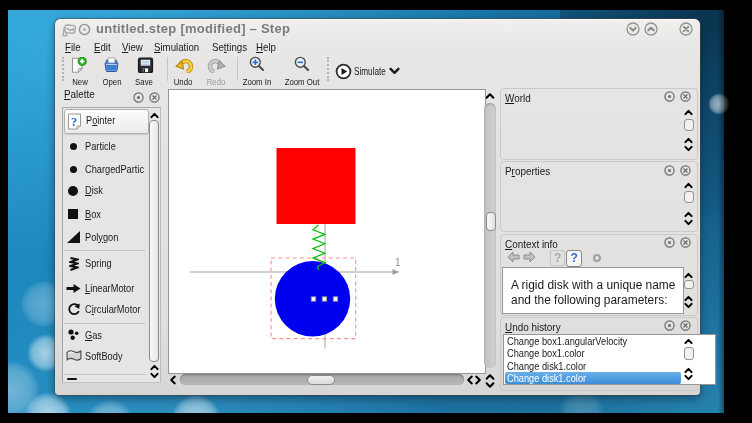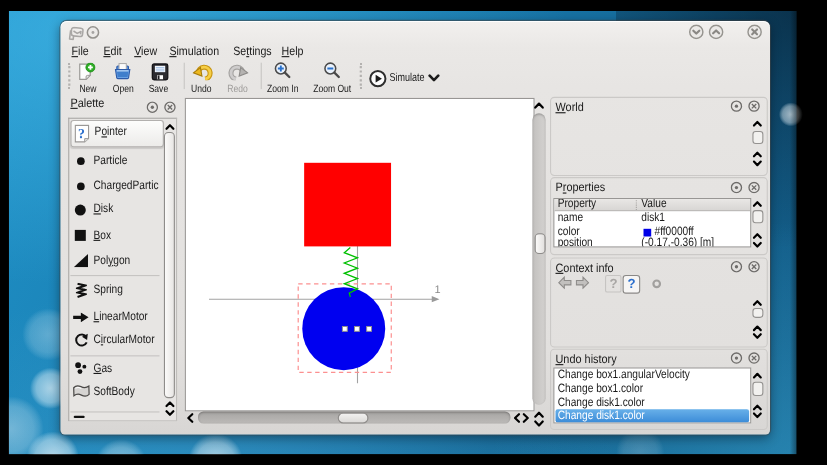--- a/index.html
+++ b/index.html
@@ -57,20 +57,21 @@
       <g fill="none" stroke="#a9a7a5" stroke-width="1.4" stroke-linejoin="round">
         <path d="M2.2 3.5 L1.2 11.5 L4.5 11.8 L5 8"></path>
         <path d="M3 3 C3 1.6 4.2 1 5.5 1 L11.5 1.6 C13 1.8 13.6 2.6 13.4 4 L13 7.4 C12.8 8.8 11.8 9.3 10.5 9.2 L4.8 8.6 C3.4 8.4 2.8 7.6 2.9 6.2 Z"></path>
         <path d="M4.8 4.2 L8.2 6.4 L11.6 4.6 L11.2 7.2"></path>
       </g>
     </svg>
     <svg class="abs" style="left:23px;top:4px;" width="13" height="13" viewBox="0 0 13 13">
       <circle cx="6.5" cy="6.5" r="5.1" fill="#eceae8" stroke="#94928e" stroke-width="1.4"></circle>
       <circle cx="6.5" cy="6.5" r="1.3" fill="#a6a4a2"></circle>
     </svg>
+    <div class="txt" style="left:41px;top:2px;font-size:13px;font-weight:bold;color:#7c7c7c;letter-spacing:0.25px;">untitled.step [modified] – Step</div>
     <svg class="abs" style="left:571px;top:3px;" width="67" height="14" viewBox="0 0 67 14">
       <g>
         <circle cx="7" cy="7" r="6" fill="#ebe9e7" stroke="#96948f" stroke-width="1.3"></circle>
         <path d="M4.3 5.9 L7 8.5 L9.7 5.9" fill="none" stroke="#8a8884" stroke-width="2" stroke-linecap="round" stroke-linejoin="round"></path>
         <circle cx="25" cy="7" r="6" fill="#ebe9e7" stroke="#96948f" stroke-width="1.3"></circle>
         <path d="M22.3 8.3 L25 5.7 L27.7 8.3" fill="none" stroke="#8a8884" stroke-width="2" stroke-linecap="round" stroke-linejoin="round"></path>
         <circle cx="60" cy="7" r="6" fill="#ebe9e7" stroke="#96948f" stroke-width="1.3"></circle>
         <path d="M57.8 4.8 L62.2 9.2 M62.2 4.8 L57.8 9.2" fill="none" stroke="#8a8884" stroke-width="1.9" stroke-linecap="round"></path>
       </g>
     </svg>
@@ -279,33 +280,20 @@
     </svg>
 
     <div class="abs" style="left:445px;top:142px;width:196px;height:69px;border:1px solid #cbc9c7;border-radius:4px;"></div>
     <div class="txt c90" style="left:449.5px;top:146px;font-size:11px;">P<u>r</u>operties</div>
     <svg class="abs" style="left:609px;top:145.5px;" width="27" height="11" viewBox="0 0 27 11">
       <circle cx="5.5" cy="5.5" r="4.6" fill="none" stroke="#6e6c6a" stroke-width="1.2"></circle>
       <circle cx="5.5" cy="5.5" r="1.5" fill="#6e6c6a"></circle>
       <circle cx="21.5" cy="5.5" r="4.6" fill="none" stroke="#6e6c6a" stroke-width="1.2"></circle>
       <path d="M19.5 3.5 L23.5 7.5 M23.5 3.5 L19.5 7.5" stroke="#6e6c6a" stroke-width="1.2"></path>
     </svg>
-    <div class="abs" style="left:448px;top:160.8px;width:177.5px;height:43.2px;background:#fff;border:1px solid #989694;overflow:hidden;">
-      <div class="abs" style="left:0;top:0;width:178px;height:10.5px;background:linear-gradient(180deg,#e9e7e5,#d8d6d4);border-bottom:1px solid #b6b4b2;"></div>
-      <div class="abs" style="left:73.8px;top:1px;height:9px;border-left:1px dotted #a8a6a4;"></div>
-      <div class="txt c84" style="left:2.5px;top:-1.5px;font-size:11px;line-height:13px;">Property</div>
-      <div class="txt c84" style="left:78.7px;top:-1.5px;font-size:11px;line-height:13px;">Value</div>
-      <div class="txt c84" style="left:2.5px;top:11.2px;font-size:11px;line-height:13px;">name</div>
-      <div class="txt c84" style="left:78.7px;top:11.2px;font-size:11px;line-height:13px;">disk1</div>
-      <div class="txt c84" style="left:2.5px;top:24.2px;font-size:11px;line-height:13px;">color</div>
-      <div class="abs" style="left:80.6px;top:27.5px;width:7px;height:7px;background:#0000e8;"></div>
-      <div class="txt c84" style="left:91px;top:24.2px;font-size:11px;line-height:13px;">#ff0000ff</div>
-      <div class="txt c84" style="left:2.5px;top:34.7px;font-size:11px;line-height:13px;">position</div>
-      <div class="txt c84" style="left:78.7px;top:34.7px;font-size:11px;line-height:13px;">(-0.17,-0.36) [m]</div>
-    </div>
     <svg class="abs" style="left:629px;top:162.5px;" width="9" height="7" viewBox="0 0 9 7">
         <path d="M1.4 5.1 L4.5 1.9 L7.6 5.1" fill="none" stroke="#000" stroke-width="2" stroke-linecap="round" stroke-linejoin="round"></path>
     </svg>
     <div class="abs" style="left:628.5px;top:172.4px;width:10px;height:12px;background:#f2f1ef;border:1.6px solid #949290;border-radius:3px;box-sizing:border-box;"></div>
     <svg class="abs" style="left:629px;top:191.5px;" width="9" height="7" viewBox="0 0 9 7">
         <path d="M1.4 5.1 L4.5 1.9 L7.6 5.1" fill="none" stroke="#000" stroke-width="2" stroke-linecap="round" stroke-linejoin="round"></path>
     </svg>
     <svg class="abs" style="left:629px;top:199.5px;" width="9" height="7" viewBox="0 0 9 7">
         <path d="M1.4 1.9 L4.5 5.1 L7.6 1.9" fill="none" stroke="#000" stroke-width="2" stroke-linecap="round" stroke-linejoin="round"></path>
     </svg>
@@ -322,40 +310,43 @@
       <path d="M6 1 L1 6 L6 11 L6 8 L12 8 L12 4 L6 4 Z" fill="#c2c0be" stroke="#8e8c8a" stroke-width="1"></path>
     </svg>
     <svg class="abs" style="left:468px;top:231.5px;" width="13" height="12" viewBox="0 0 13 12">
       <path d="M7 1 L12 6 L7 11 L7 8 L1 8 L1 4 L7 4 Z" fill="#c2c0be" stroke="#8e8c8a" stroke-width="1"></path>
     </svg>
     <div class="txt" style="left:495px;top:231px;font-size:12px;font-weight:bold;color:#a8a6a4;border:1px solid #c6c4c2;border-radius:2px;padding:0 3px;">?</div>
     <div class="txt" style="left:511px;top:230.5px;font-size:12px;font-weight:bold;color:#2a6ecc;border:1px solid #8a8886;border-radius:3px;background:#f6f5f4;padding:0.5px 3.5px;">?</div>
     <svg class="abs" style="left:537px;top:234px;" width="10" height="10" viewBox="0 0 10 10">
       <circle cx="5" cy="5" r="3" fill="none" stroke="#a2a09e" stroke-width="2"></circle>
     </svg>
+    <div class="abs" style="left:446.8px;top:247.8px;width:180.2px;height:45px;background:#fff;border:1px solid #989694;overflow:hidden;">
+      <div class="txt" style="left:8px;top:10px;font-size:12.3px;line-height:15px;transform:scaleX(0.97);transform-origin:0 50%;">A rigid disk with a unique name<br>and the following parameters:</div>
+    </div>
     <svg class="abs" style="left:629px;top:252.5px;" width="9" height="7" viewBox="0 0 9 7">
         <path d="M1.4 5.1 L4.5 1.9 L7.6 5.1" fill="none" stroke="#000" stroke-width="2" stroke-linecap="round" stroke-linejoin="round"></path>
     </svg>
     <div class="abs" style="left:628.5px;top:261px;width:10px;height:9px;background:#f2f1ef;border:1.6px solid #949290;border-radius:3px;box-sizing:border-box;"></div>
     <svg class="abs" style="left:629px;top:275.5px;" width="9" height="7" viewBox="0 0 9 7">
         <path d="M1.4 5.1 L4.5 1.9 L7.6 5.1" fill="none" stroke="#000" stroke-width="2" stroke-linecap="round" stroke-linejoin="round"></path>
     </svg>
     <svg class="abs" style="left:629px;top:283px;" width="9" height="7" viewBox="0 0 9 7">
         <path d="M1.4 1.9 L4.5 5.1 L7.6 1.9" fill="none" stroke="#000" stroke-width="2" stroke-linecap="round" stroke-linejoin="round"></path>
     </svg>
 
     <div class="abs" style="left:445px;top:297.5px;width:196px;height:72px;border:1px solid #cbc9c7;border-radius:4px;"></div>
     <div class="txt c90" style="left:449.5px;top:301.5px;font-size:11px;"><u>U</u>ndo history</div>
     <svg class="abs" style="left:609px;top:301px;" width="27" height="11" viewBox="0 0 27 11">
       <circle cx="5.5" cy="5.5" r="4.6" fill="none" stroke="#6e6c6a" stroke-width="1.2"></circle>
       <circle cx="5.5" cy="5.5" r="1.5" fill="#6e6c6a"></circle>
       <circle cx="21.5" cy="5.5" r="4.6" fill="none" stroke="#6e6c6a" stroke-width="1.2"></circle>
       <path d="M19.5 3.5 L23.5 7.5 M23.5 3.5 L19.5 7.5" stroke="#6e6c6a" stroke-width="1.2"></path>
     </svg>
-    <div class="abs" style="left:448px;top:314.6px;width:177.5px;height:49.4px;background:#fff;border:1px solid #989694;overflow:hidden;">
+    <div class="abs" style="left:448px;top:314.6px;width:177.5px;height:49.4px;background:#fff;border:1px solid #989694;overflow:hidden;padding-left:33px;">
       <div class="txt c84" style="left:3px;top:0.4px;font-size:11px;line-height:13px;">Change box1.angularVelocity</div>
       <div class="txt c84" style="left:3px;top:12.8px;font-size:11px;line-height:13px;">Change box1.color</div>
       <div class="txt c84" style="left:3px;top:25px;font-size:11px;line-height:13px;">Change disk1.color</div>
       <div class="abs" style="left:0.5px;top:37px;width:176.5px;height:12.4px;background:linear-gradient(180deg,#68b0e9,#3c8cd8);border-radius:2px;"></div>
       <div class="txt c84" style="left:3px;top:37.5px;font-size:11px;line-height:13px;color:#fff;">Change disk1.color</div>
     </div>
     <svg class="abs" style="left:629px;top:318.5px;" width="9" height="7" viewBox="0 0 9 7">
         <path d="M1.4 5.1 L4.5 1.9 L7.6 5.1" fill="none" stroke="#000" stroke-width="2" stroke-linecap="round" stroke-linejoin="round"></path>
     </svg>
     <div class="abs" style="left:628.5px;top:327.5px;width:10px;height:13.5px;background:#f2f1ef;border:1.6px solid #949290;border-radius:3px;box-sizing:border-box;"></div>

